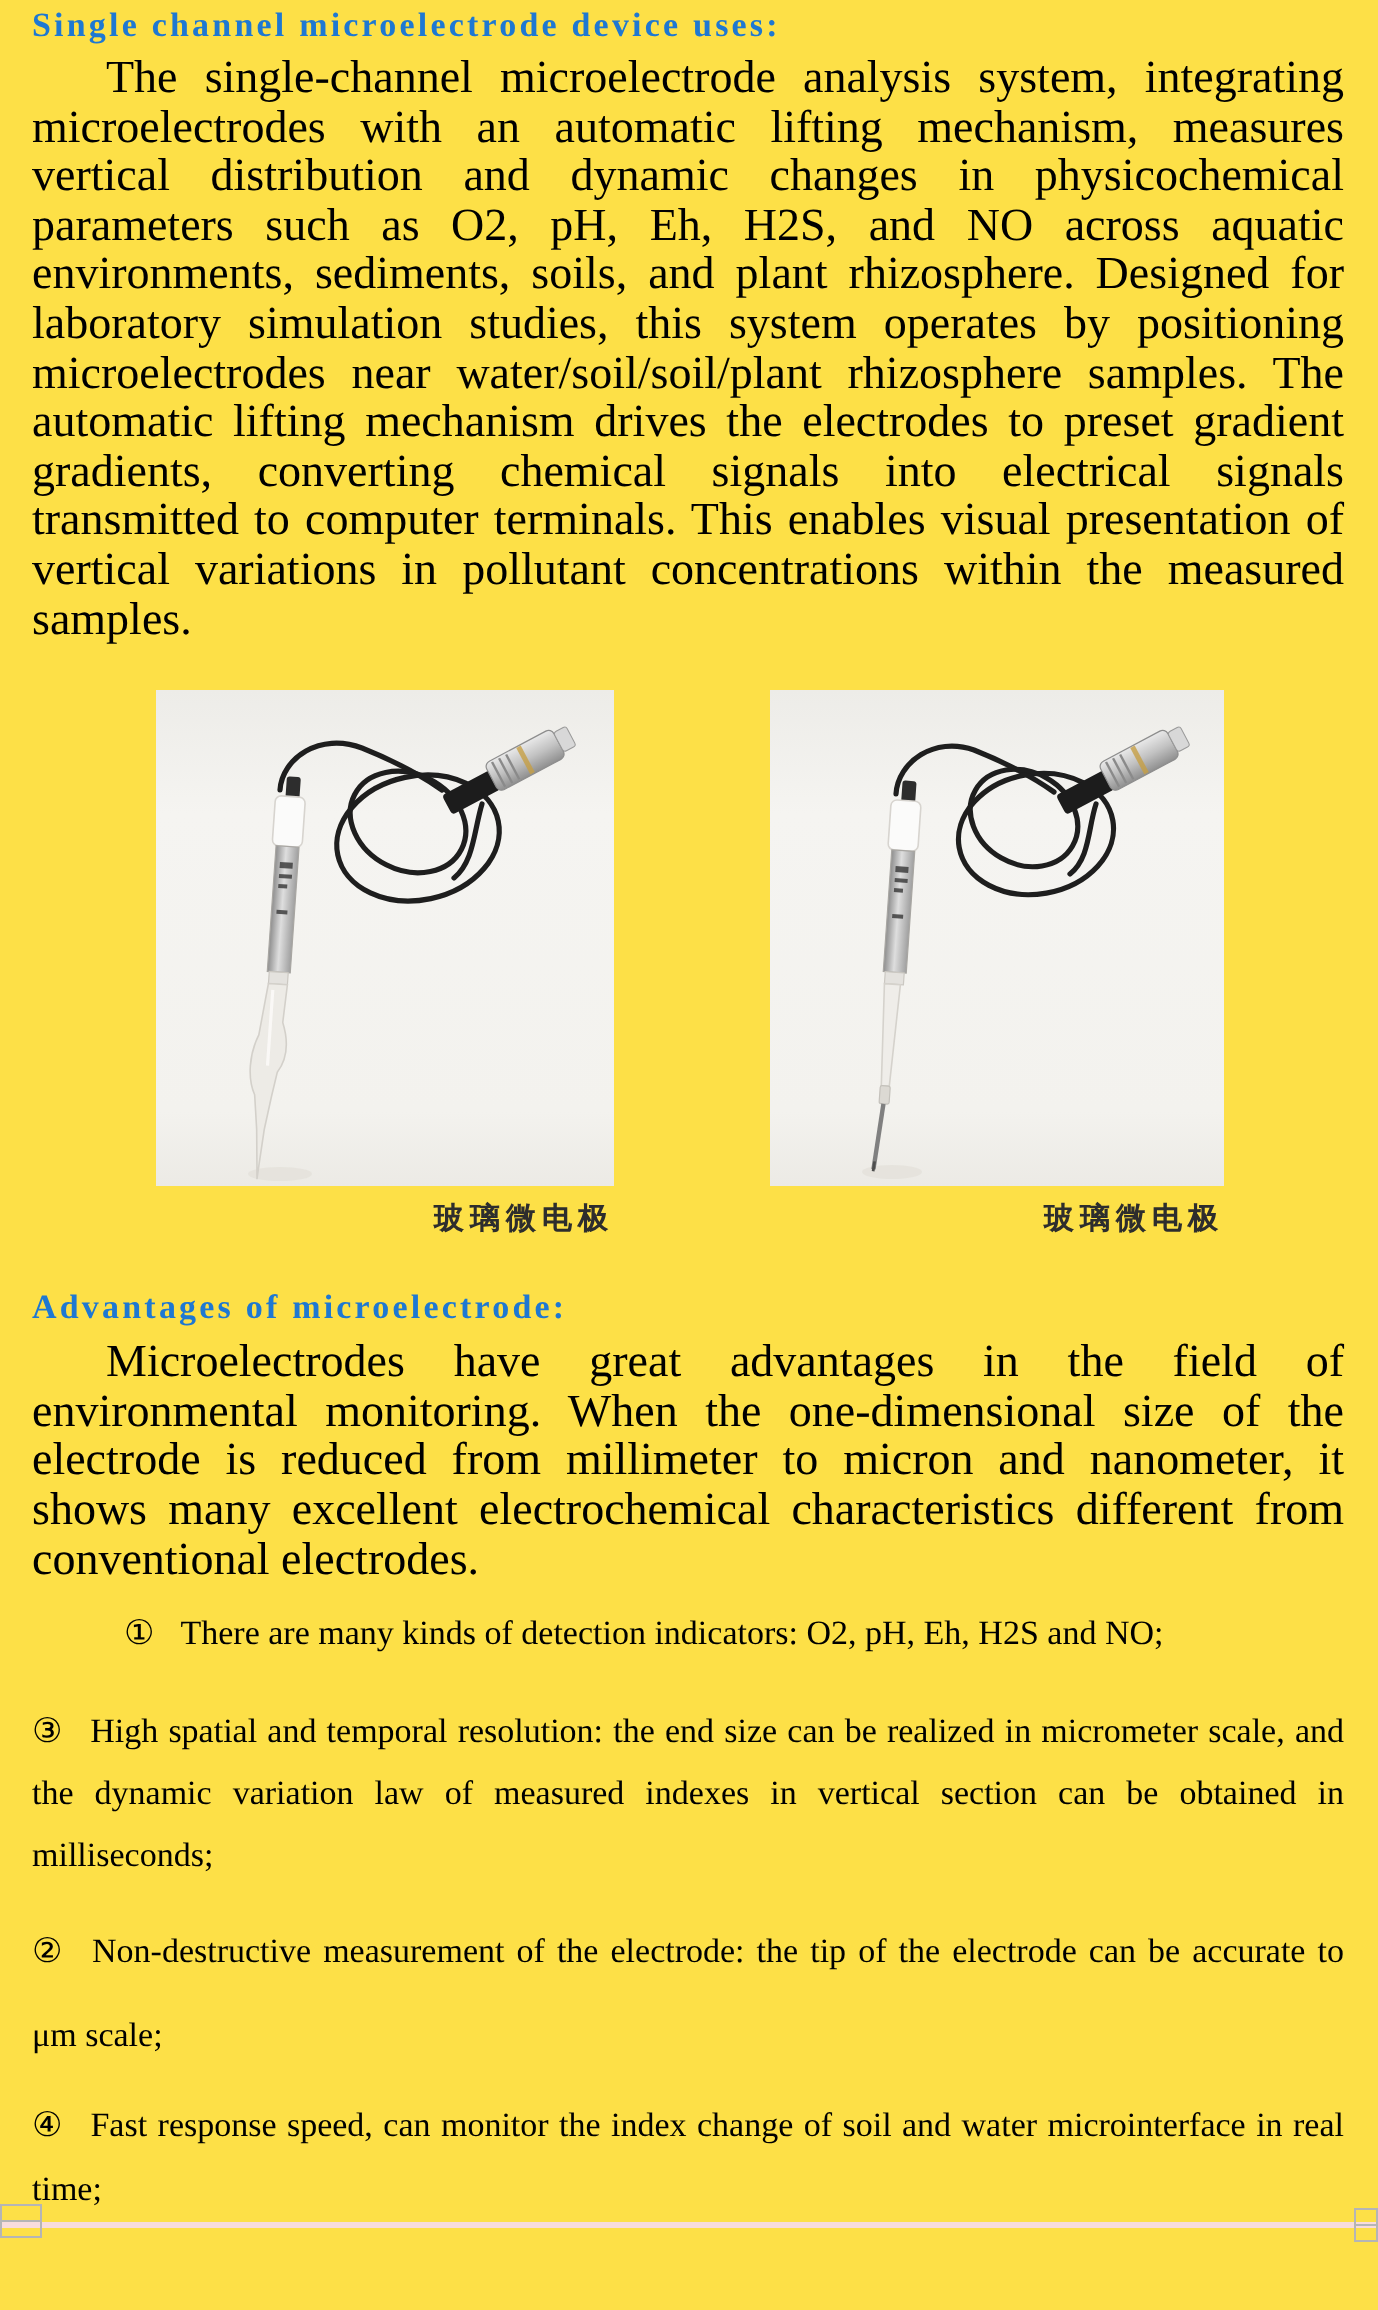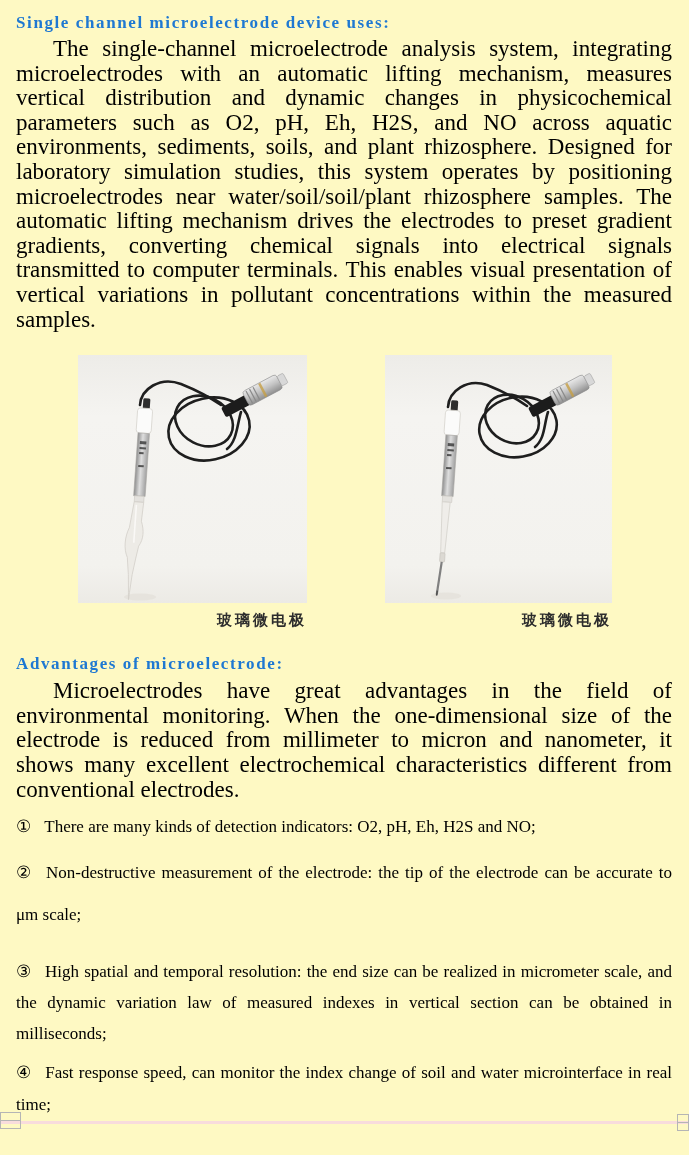--- a/index.html
+++ b/index.html
@@ -1,22 +1,22 @@
 <!DOCTYPE html>
 <html><head>
 <meta charset="utf-8">
 <style>
   * { box-sizing: border-box; }
   html, body { margin: 0; padding: 0; background: #ffffff; }
   .page {
     position: relative;
     width: 689px;
     height: 1155px;
-    background: #fef9c3;
-    padding: 12px 17px 0 16px;
+    background: #fde047;
+    padding: 2px 17px 0 16px;
     overflow: hidden;
     font-family: "Liberation Serif", "DejaVu Serif", serif;
     color: #000000;
   }
   .h-blue {
     margin: 0;
     font-size: 17px;
     font-weight: bold;
     color: #1e78d2;
     letter-spacing: 1.6px;
@@ -45,21 +45,21 @@
     letter-spacing: 3px;
     color: #2d2d2d;
     line-height: 18px;
   }
   .p2 { margin-top: 5px; }
   .li {
     font-size: 17px;
     text-align: justify;
   }
   .li .marker { margin-right: 13px; }
-  .li1 { margin-top: 12px; line-height: 26px; }
+  .li1 { margin-top: 12px; line-height: 26px; margin-left: 46px; }
   .li2 { margin-top: 12px; line-height: 42px; }
   .li3 { margin-top: 20px; line-height: 31px; }
   .li4 { margin-top: 8px;  line-height: 32px; }
   .li5 { margin-top: 8px;  line-height: 33px; }
   .page-break {
     position: relative;
     height: 16px;
     margin: -2px -17px 0 -16px;
   }
   .pb-line {
@@ -205,26 +205,26 @@
   </div>
 
   <h2 class="h-blue h2" style="color: rgb(30, 120, 210);">Advantages of microelectrode:</h2>
 
   <p class="body-para p2">Microelectrodes have great advantages in the field of environmental monitoring. When the one-dimensional size of the electrode is reduced from millimeter to micron and nanometer, it shows many excellent electrochemical characteristics different from conventional electrodes.</p>
 
   <div class="li li1">
     <span class="marker">①</span><span>There are many kinds of detection indicators: O2, pH, Eh, H2S and NO;</span>
   </div>
 
+  <div class="li li3">
+    <span class="marker">③</span><span>High spatial and temporal resolution: the end size can be realized in micrometer scale, and the dynamic variation law of measured indexes in vertical section can be obtained in milliseconds;</span>
+  </div>
+
   <div class="li li2">
     <span class="marker">②</span><span>Non-destructive measurement of the electrode: the tip of the electrode can be accurate to μm scale;</span>
-  </div>
-
-  <div class="li li3">
-    <span class="marker">③</span><span>High spatial and temporal resolution: the end size can be realized in micrometer scale, and the dynamic variation law of measured indexes in vertical section can be obtained in milliseconds;</span>
   </div>
 
   <div class="li li4">
     <span class="marker">④</span><span>Fast response speed, can monitor the index change of soil and water microinterface in real time;</span>
   </div>
 
   <div class="page-break">
     <div class="pb-line" style="background: rgb(248, 220, 220);"></div>
     <div class="pb-left">
       <div class="pb-cell"></div>

